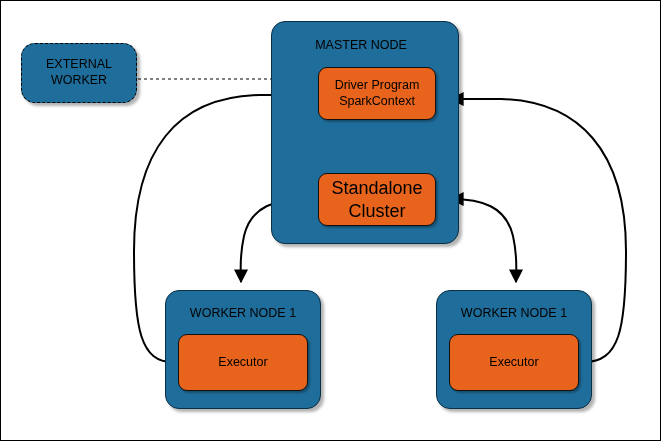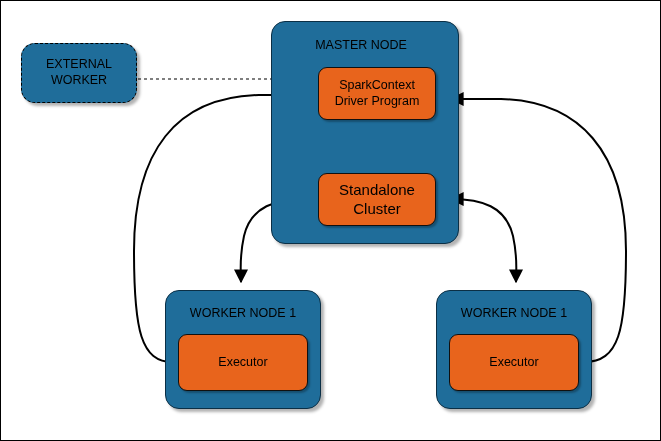--- a/index.html
+++ b/index.html
@@ -77,21 +77,21 @@
   #master-node-title {
     top: 37px; left: 270px; width: 180px;
     font-size: 12.5px;
   }
   #driver-program {
     left: 317px; top: 66px;  width: 118px; height: 53px;
     font-size: 12.5px;
   }
   #cluster-manager {
     left: 317px; top: 172px; width: 118px; height: 53px;
-    font-size: 15px;
+    font-size: 18px;
   }
   #worker-node-1 {
     left: 164px; top: 289px; width: 156px; height: 119px;
   }
   #worker-node-1-title {
     top: 305px; left: 164px; width: 156px;
     font-size: 12.5px;
   }
   #executor-1 {
     left: 177px; top: 333px; width: 130px; height: 57px;
@@ -143,22 +143,22 @@
       <span>EXTERNAL</span>
       <span>WORKER</span>
     </div>
   </div>
 
   <div class="node node-blue" id="master-node"></div>
   <div class="container-title" id="master-node-title">MASTER NODE</div>
 
   <div class="node node-orange" id="driver-program">
     <div>
+      <span>Driver Program</span>
       <span>SparkContext</span>
-      <span>Driver Program</span>
     </div>
   </div>
 
   <div class="node node-orange" id="cluster-manager">
     <div>
       <span>Standalone Cluster</span>
     </div>
   </div>
 
   <div class="node node-blue" id="worker-node-1"></div>

